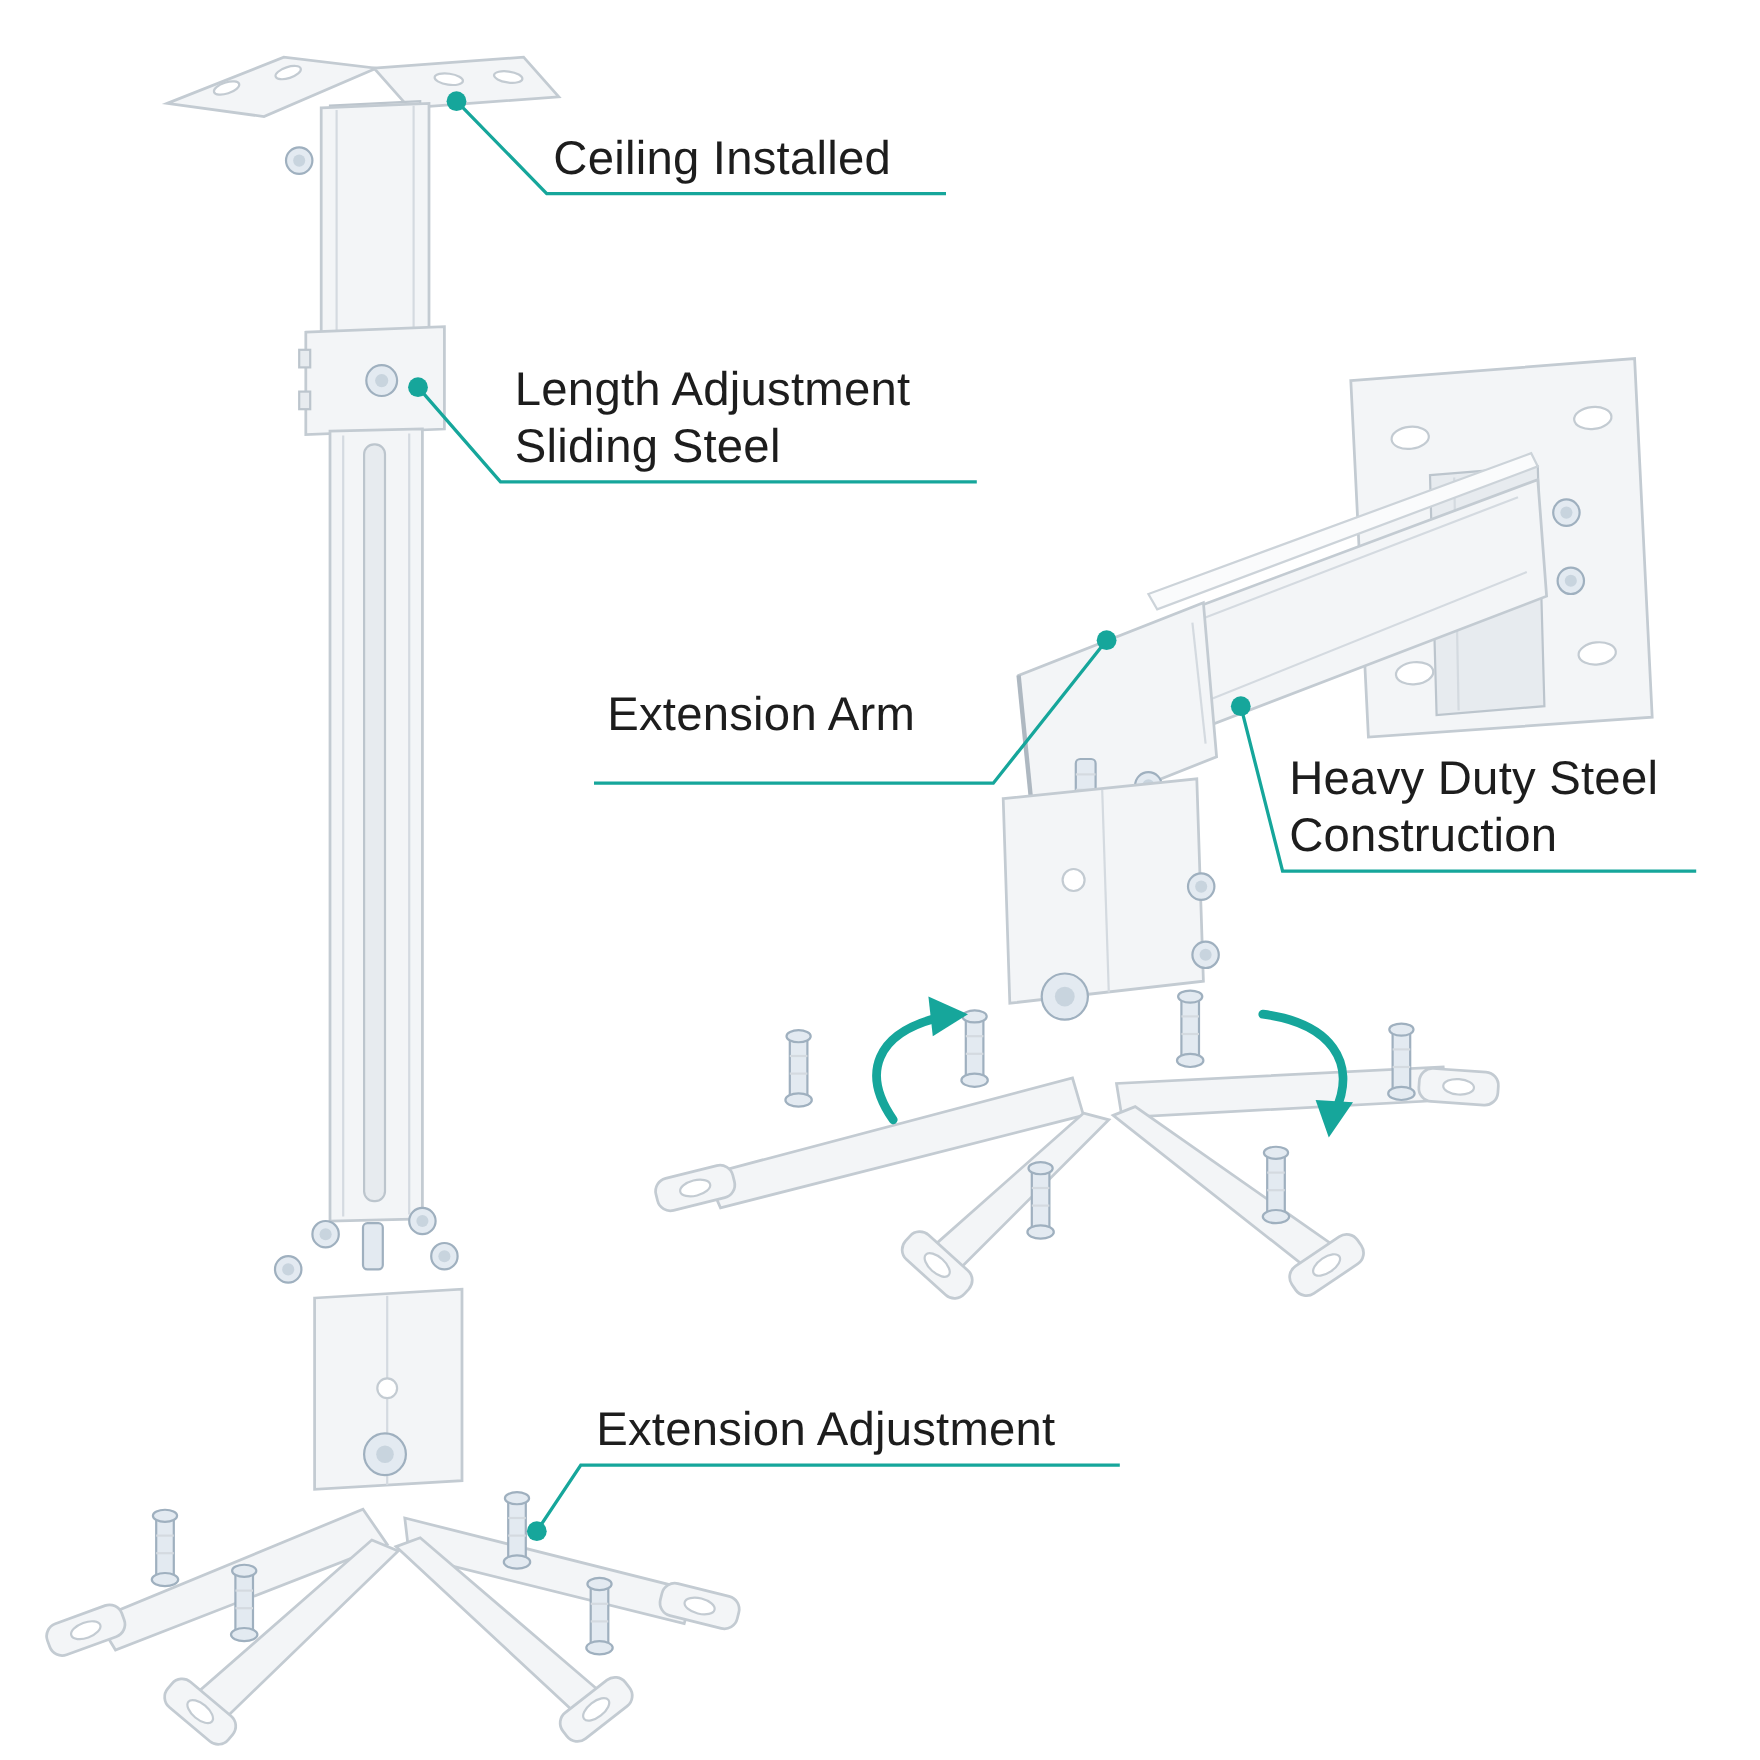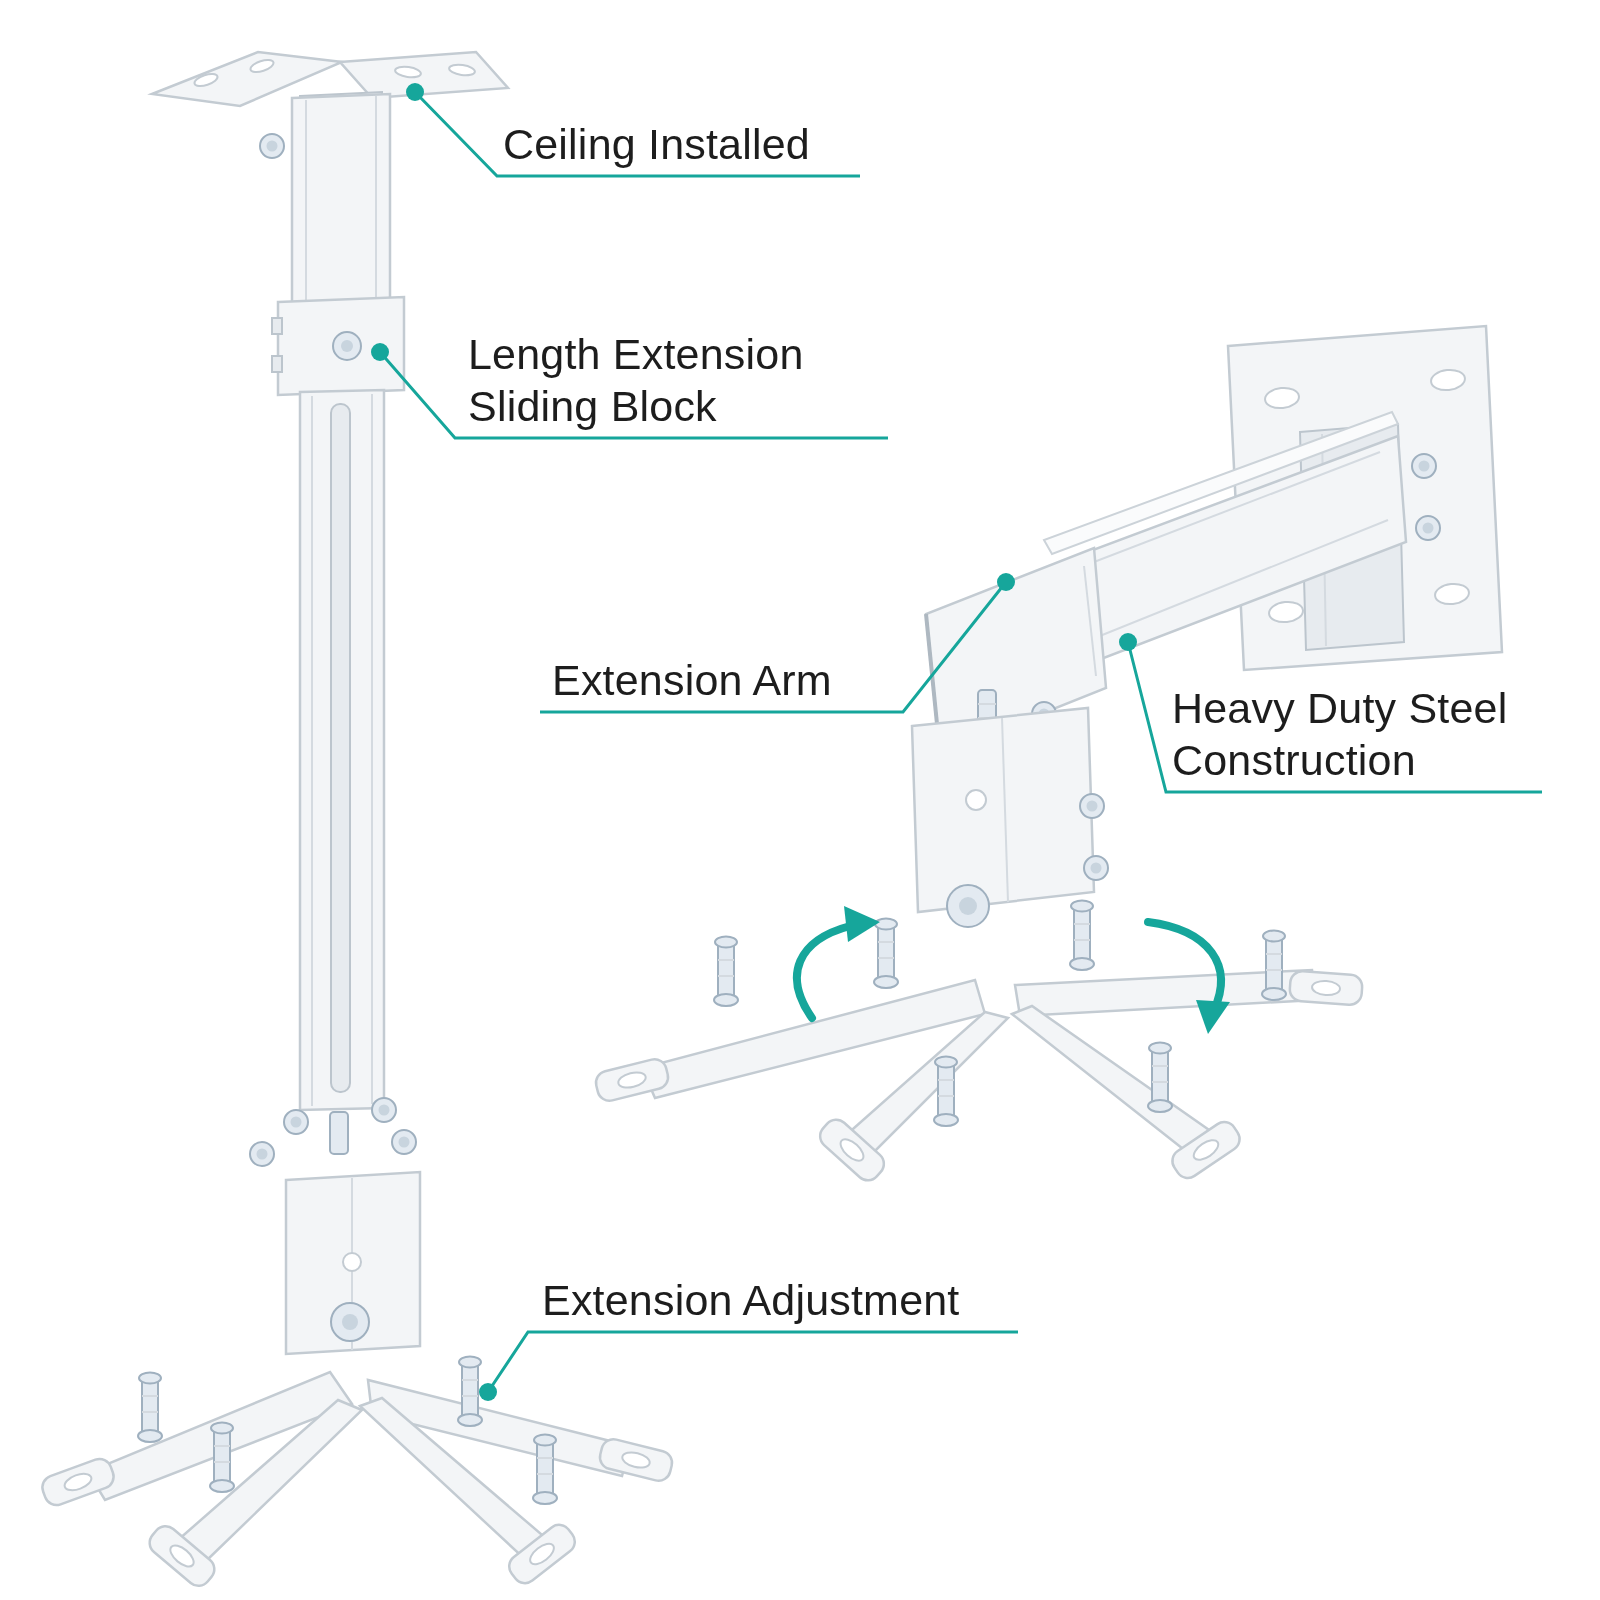--- a/index.html
+++ b/index.html
@@ -200,21 +200,21 @@
       <circle class="callout-dot" cx="1128" cy="642" r="9"></circle>
     </g>
     <g>
       <polyline class="callout-line" points="488,1392 528,1332 1018,1332"></polyline>
       <circle class="callout-dot" cx="488" cy="1392" r="9"></circle>
     </g>
   </svg>
 
   <div class="label" style="left:503px;top:118px;width:400px;">Ceiling Installed</div>
 
-  <div class="label" style="left:468px;top:328px;width:440px;">Length Extension Sliding Block</div>
-
-  <div class="label" style="left:552px;top:654px;width:360px;">Extension Arm</div>
+  <div class="label" style="left:468px;top:328px;width:440px;">Length Adjustment Sliding Steel</div>
+
+  <div class="label" style="left:552px;top:624px;width:360px;">Extension Arm</div>
 
   <div class="label" style="left:542px;top:1274px;width:500px;">Extension Adjustment</div>
 
   <div class="label" style="left:1172px;top:682px;width:390px;">Heavy Duty Steel Construction</div>
 
 </div>
 
 </body></html>

